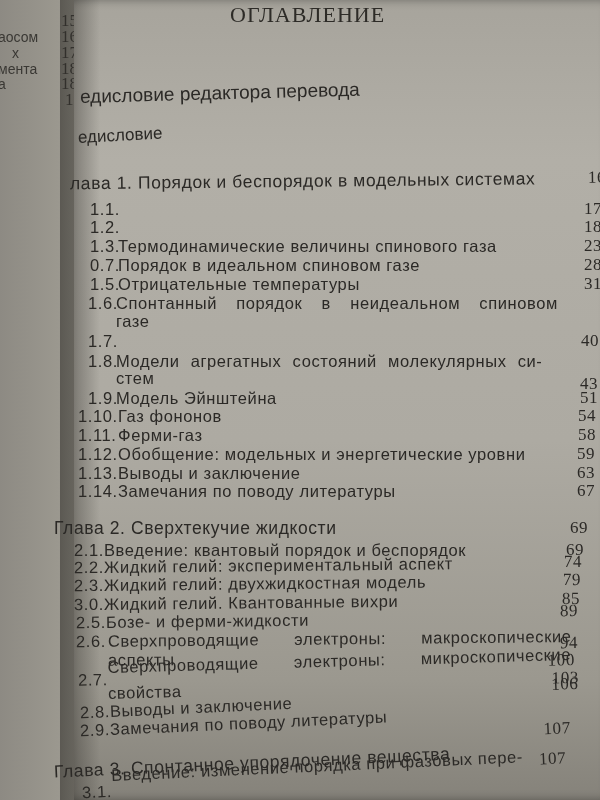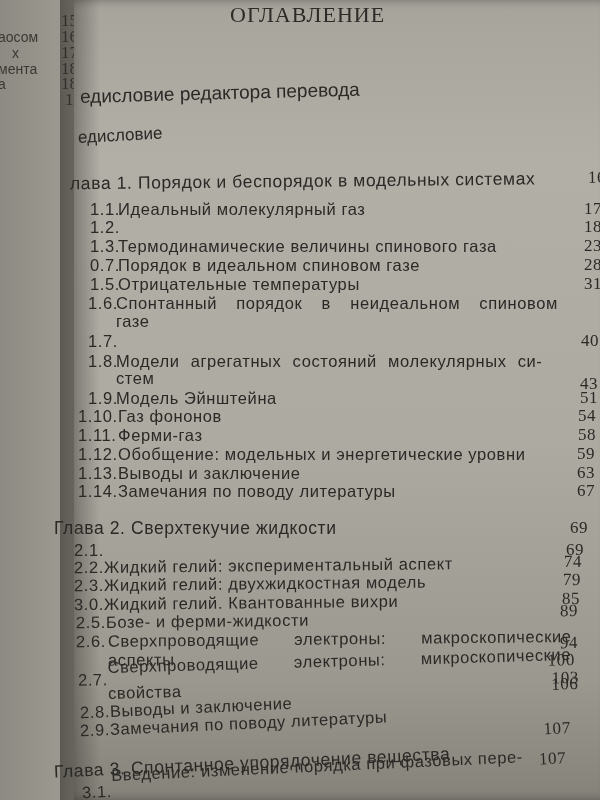--- a/index.html
+++ b/index.html
@@ -90,21 +90,20 @@
 <div class="front-item" style="left:80px; top:86px; transform: rotate(-1.5deg);">едисловие редактора перевода</div>
 <div class="front-item" style="left:78px; top:128px; font-size:17px; transform: rotate(-3deg);">едисловие</div>
 
 <div class="row chapter tilt1" style="top:174px">
   <span class="txt" style="left:70px">лава 1. Порядок и беспорядок в модельных системах</span>
   <span class="pg" style="left:588px">16</span>
 </div>
 
 <div class="row" style="top:199px">
   <span class="num" style="left:90px">1.1.</span>
-  <span class="txt" style="left:118px">Идеальный молекулярный газ</span>
   <span class="pg" style="left:584px">17</span>
 </div>
 <div class="row" style="top:217px">
   <span class="num" style="left:90px">1.2.</span>
   <span class="pg" style="left:584px">18</span>
 </div>
 <div class="row" style="top:236px">
   <span class="num" style="left:90px">1.3.</span>
   <span class="txt" style="left:118px">Термодинамические величины спинового газа</span>
   <span class="pg" style="left:584px">23</span>
@@ -169,20 +168,21 @@
   <span class="txt" style="left:118px">Замечания по поводу литературы</span>
   <span class="pg" style="left:577px">67</span>
 </div>
 
 <div class="row chapter" style="top:518px">
   <span class="txt" style="left:54px">Глава 2. Сверхтекучие жидкости</span>
   <span class="pg" style="left:570px">69</span>
 </div>
 <div class="row" style="top:540px">
   <span class="num" style="left:74px">2.1.</span>
+  <span class="txt" style="left:104px">Введение: квантовый порядок и беспорядок</span>
   <span class="pg" style="left:566px">69</span>
 </div>
 <div class="row tilt1" style="top:558px">
   <span class="num" style="left:74px">2.2.</span>
   <span class="txt" style="left:104px">Жидкий гелий: экспериментальный аспект</span>
   <span class="pg" style="left:564px">74</span>
 </div>
 <div class="row tilt1" style="top:576px">
   <span class="num" style="left:74px">2.3.</span>
   <span class="txt" style="left:104px">Жидкий гелий: двухжидкостная модель</span>

